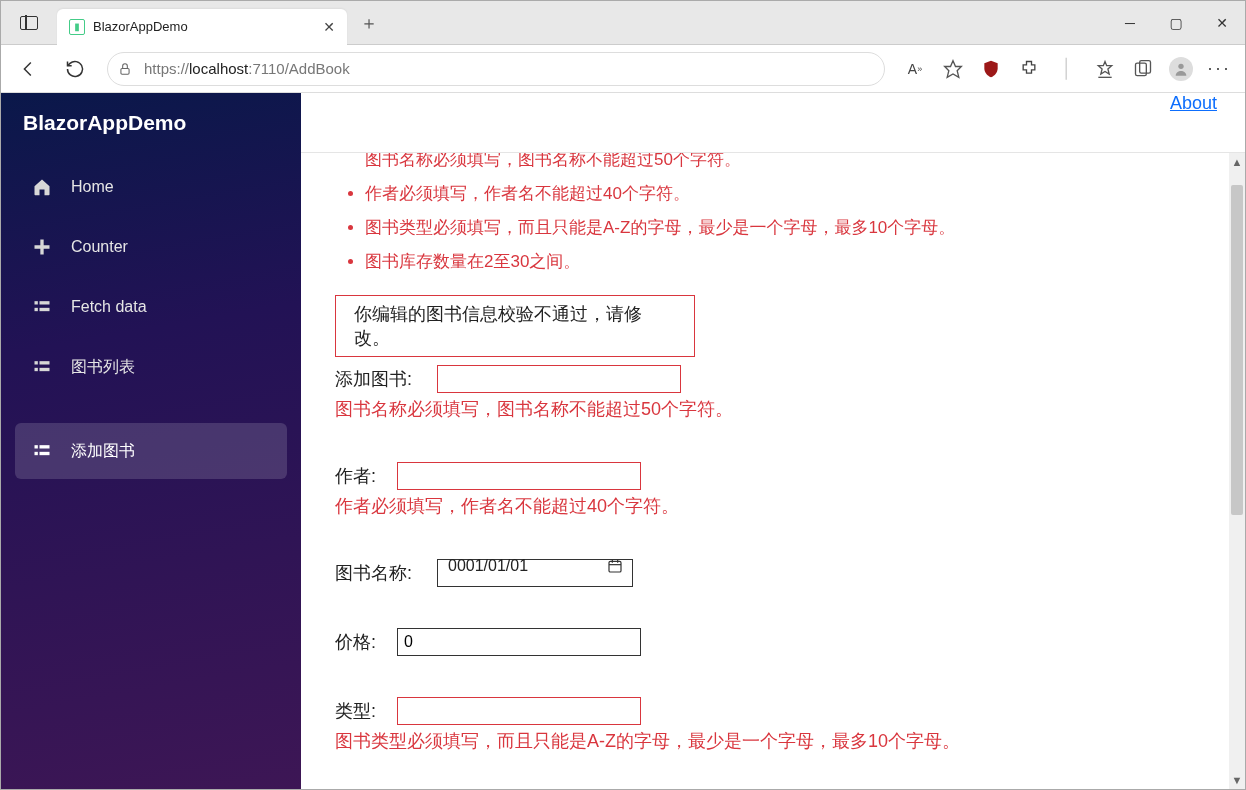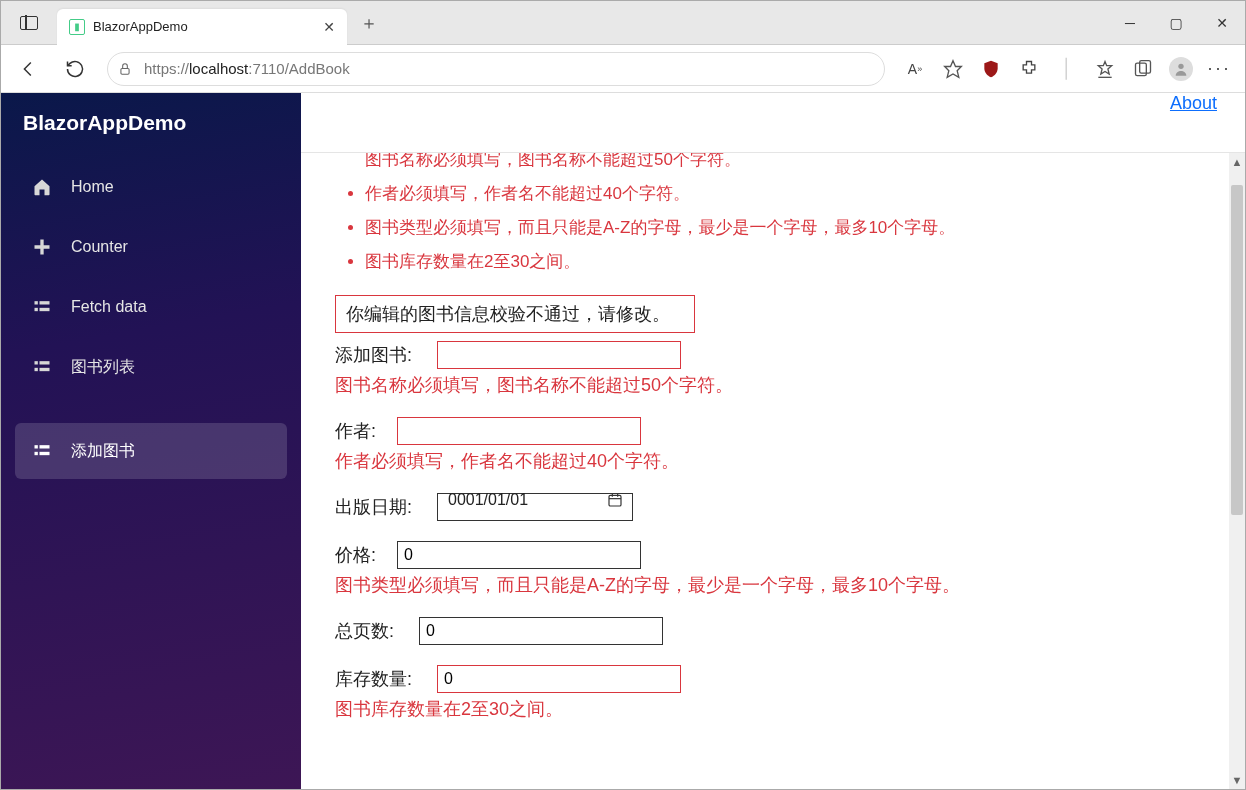--- a/index.html
+++ b/index.html
@@ -46,24 +46,24 @@
   .topbar { height:60px; display:flex; justify-content:flex-end; padding:0 28px; border-bottom:1px solid #e5e5e5; }
   .about { color:#0d6efd; text-decoration:underline; font-size:18px; }
   
   .scroll { flex:1; overflow:hidden; position:relative; }
   .scroll-inner { position:absolute; left:34px; right:18px; top:-10px; }
   
   .errlist { list-style:disc; padding-left:30px; color:#d9363e; font-size:17px; line-height:2.0; }
   .errlist li::marker { color:#d9363e; }
   .errlist .cut { white-space:nowrap; overflow:hidden; }
   
-  .errbox { border:1px solid #d9363e; padding:6px 10px; font-size:18px; color:#222; margin-top:16px; width:360px; }
+  .errbox { border:1px solid #d9363e; padding:6px 18px; font-size:18px; color:#222; margin-top:16px; width:360px; }
   
   .frow { display:flex; align-items:center; gap:12px; margin-top:8px; font-size:18px; color:#222; }
-  .frow.mt { margin-top:20px; }
+  .frow.mt { margin-top:41px; }
   .flab { min-width:90px; }
   .finput { height:28px; border:1px solid #333; padding:2px 6px; font-size:16px; width:244px; font-family: Arial, sans-serif; }
   .finput.err { border:1.5px solid #d9363e; }
   .finput.date { width:196px; display:flex; align-items:center; justify-content:space-between; padding:2px 8px 16px 10px; }
   .ferr { color:#d9363e; font-size:18px; margin-top:4px; }
   .datebtn { width:18px; height:18px; display:flex; align-items:center; justify-content:center; }
   
   .vscroll { position:absolute; right:0; top:0; bottom:0; width:16px; background:#f0f0f0; }
   .vscroll .up, .vscroll .down { height:18px; display:flex; align-items:center; justify-content:center; color:#666; font-size:11px; }
   .vscroll .thumb { position:absolute; left:2px; right:2px; top:32px; height:330px; background:#c7c7c7; border-radius:2px; }
@@ -232,39 +232,43 @@
           </div>
           <div class="ferr">图书名称必须填写，图书名称不能超过50个字符。</div>
 
           <div class="frow mt">
             <span class="flab" style="min-width:50px">作者:</span>
             <input class="finput err" value="" style="">
           </div>
           <div class="ferr">作者必须填写，作者名不能超过40个字符。</div>
 
           <div class="frow mt">
-            <span class="flab">出版日期:</span>
+            <span class="flab">图书名称:</span>
             <div class="finput date">
               <span>0001/01/01</span>
               <span class="datebtn">
                   <svg width="16" height="16" viewBox="0 0 24 24" fill="none" stroke="#333" stroke-width="1.8">
                     <rect x="3" y="5" width="18" height="16" rx="2"></rect>
                     <line x1="3" y1="10" x2="21" y2="10"></line>
                     <line x1="8" y1="3" x2="8" y2="7"></line>
                     <line x1="16" y1="3" x2="16" y2="7"></line>
                   </svg>
                 </span>
             </div>
           </div>
 
           <div class="frow mt">
             <span class="flab" style="min-width:50px">价格:</span>
             <input class="finput" value="0" style="">
           </div>
 
+          <div class="frow mt">
+            <span class="flab" style="min-width:50px">类型:</span>
+            <input class="finput err" value="" style="">
+          </div>
           <div class="ferr">图书类型必须填写，而且只能是A-Z的字母，最少是一个字母，最多10个字母。</div>
 
           <div class="frow mt">
             <span class="flab" style="min-width:72px">总页数:</span>
             <input class="finput" value="0" style="">
           </div>
 
           <div class="frow mt">
             <span class="flab">库存数量:</span>
             <input class="finput err" value="0" style="">

